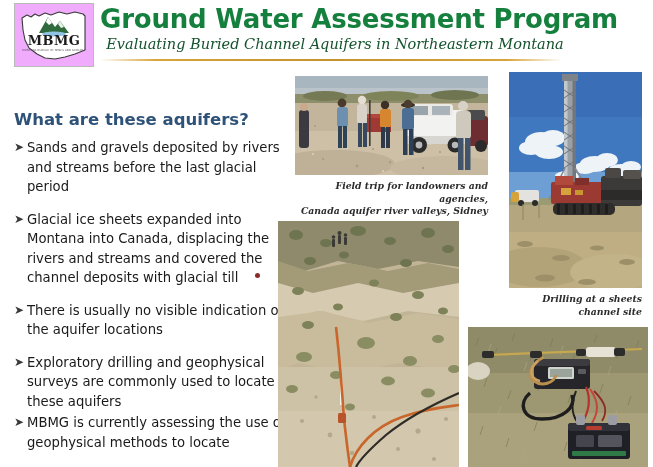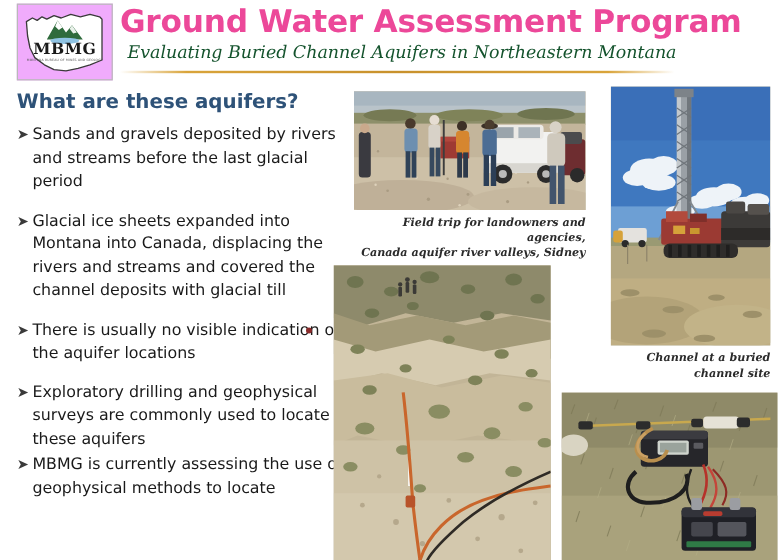--- a/index.html
+++ b/index.html
@@ -38,21 +38,21 @@
     position: absolute;
     left: 100px; top: 4px;
     width: 470px;
     text-align: center;
   }
   #main-title {
     font-family: "DejaVu Sans", sans-serif;
     font-weight: bold;
     font-size: 26px;
     line-height: 30px;
-    color: #ec4899;
+    color: #15803d;
     letter-spacing: -0.2px;
     white-space: nowrap;
   }
   #subtitle {
     font-family: "DejaVu Serif", serif;
     font-style: italic;
     font-size: 14.5px;
     line-height: 19px;
     color: #14532d;
     margin-top: 1px;
@@ -71,20 +71,21 @@
     left: 14px; top: 74px;
     width: 272px;
   }
   #section-heading {
     font-family: "DejaVu Sans", sans-serif;
     font-weight: bold;
     font-size: 16.5px;
     line-height: 22px;
     color: #2e5278;
     margin-bottom: 7px;
+    margin-top: 35px;
   }
   .bullet {
     position: relative;
     font-family: "DejaVu Sans", sans-serif;
     font-size: 13.2px;
     line-height: 19.5px;
     color: #1a1a1a;
     padding-left: 13px;
     margin-bottom: 13px;
   }
@@ -390,21 +391,21 @@
         <circle cx="26" cy="131" r="3" fill="#2b2b2b"></circle>
       </g>
 
       <g stroke="#8e8469" stroke-width="1">
         <line x1="14" y1="132" x2="14" y2="148"></line>
         <line x1="30" y1="132" x2="30" y2="146"></line>
       </g>
     </svg>
   </div>
   <div class="caption" id="caption-drillrig">
-    <div>Channel at a buried</div>
+    <div>Drilling at a sheets</div>
     <div>channel site</div>
   </div>
 
   <div class="photo" id="photo-hillside">
     <svg viewBox="0 0 181 246" preserveAspectRatio="none">
       <rect x="0" y="0" width="181" height="246" fill="#c2b597"></rect>
 
       <path d="M0 0 H181 V46 L140 40 L100 48 L60 40 L20 52 L0 44 Z" fill="#8e8a6b"></path>
       <path d="M0 40 L30 50 L70 42 L110 50 L150 42 L181 48 V78 L140 70 L100 80 L55 70 L18 82 L0 74 Z" fill="#a39a78"></path>
 

